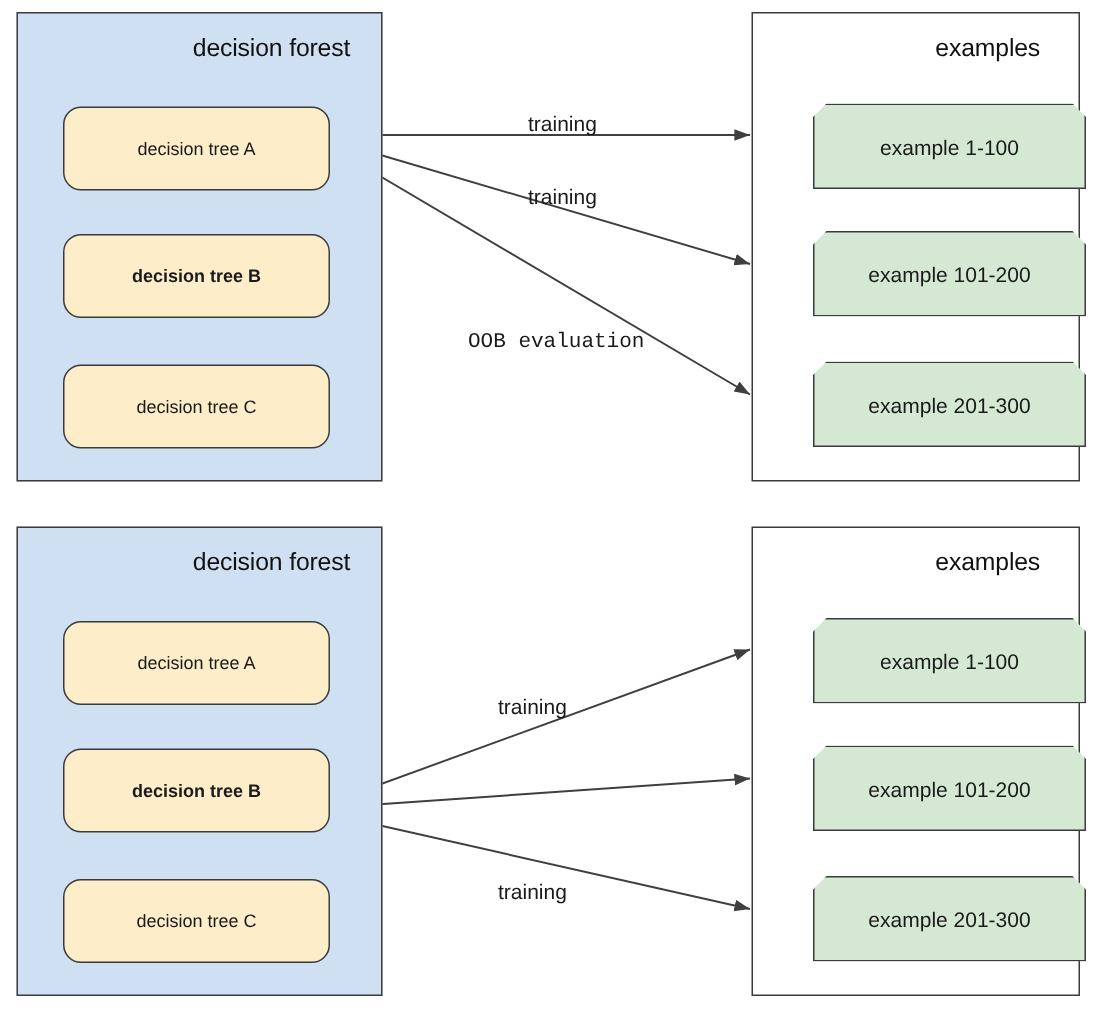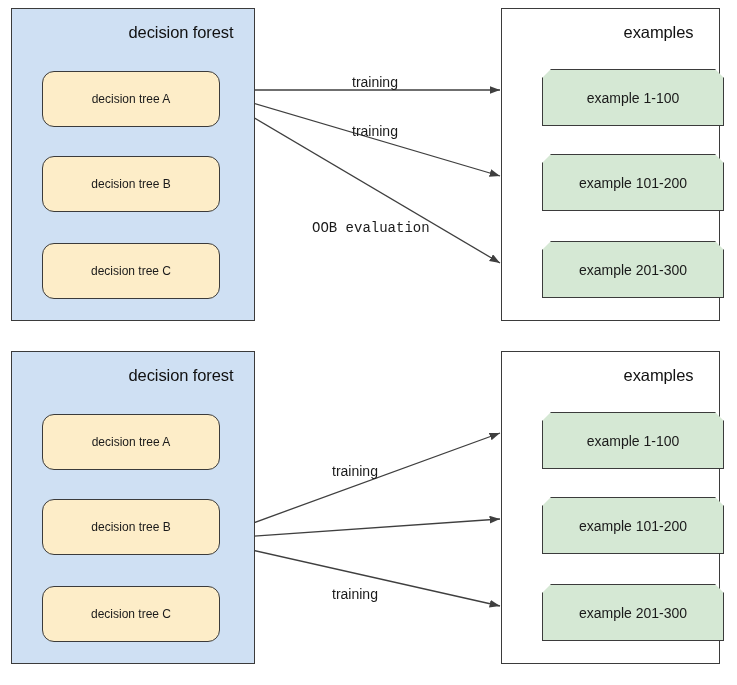--- a/index.html
+++ b/index.html
@@ -71,21 +71,21 @@
     border: 1.6px solid #3b3b3b;
     border-radius: 12px;
     box-sizing: border-box;
     display: flex;
     align-items: center;
     justify-content: center;
     font-size: 12px;
     color: #1a1a1a;
   }
   .tree-1 { top: 62px; }
-  .tree-2 { top: 147px; }
+  .tree-2 { top: 147px; font-weight: bold; }
   .tree-3 { top: 234px; }
 
   .example-node {
     position: absolute;
     left: 40px;
     width: 182px;
     height: 57px;
     background: #d5e8d4;
     border: 1.6px solid #3b3b3b;
     box-sizing: border-box;

